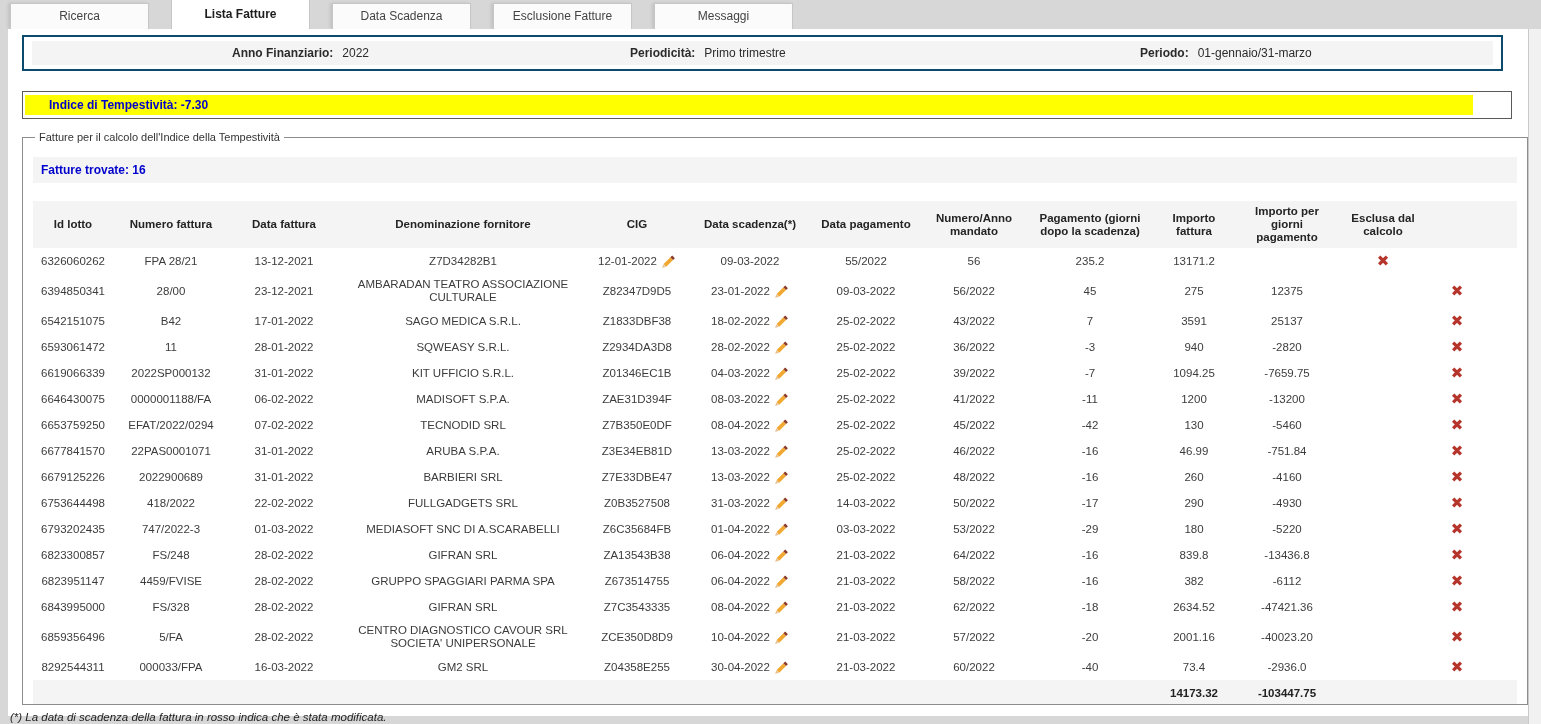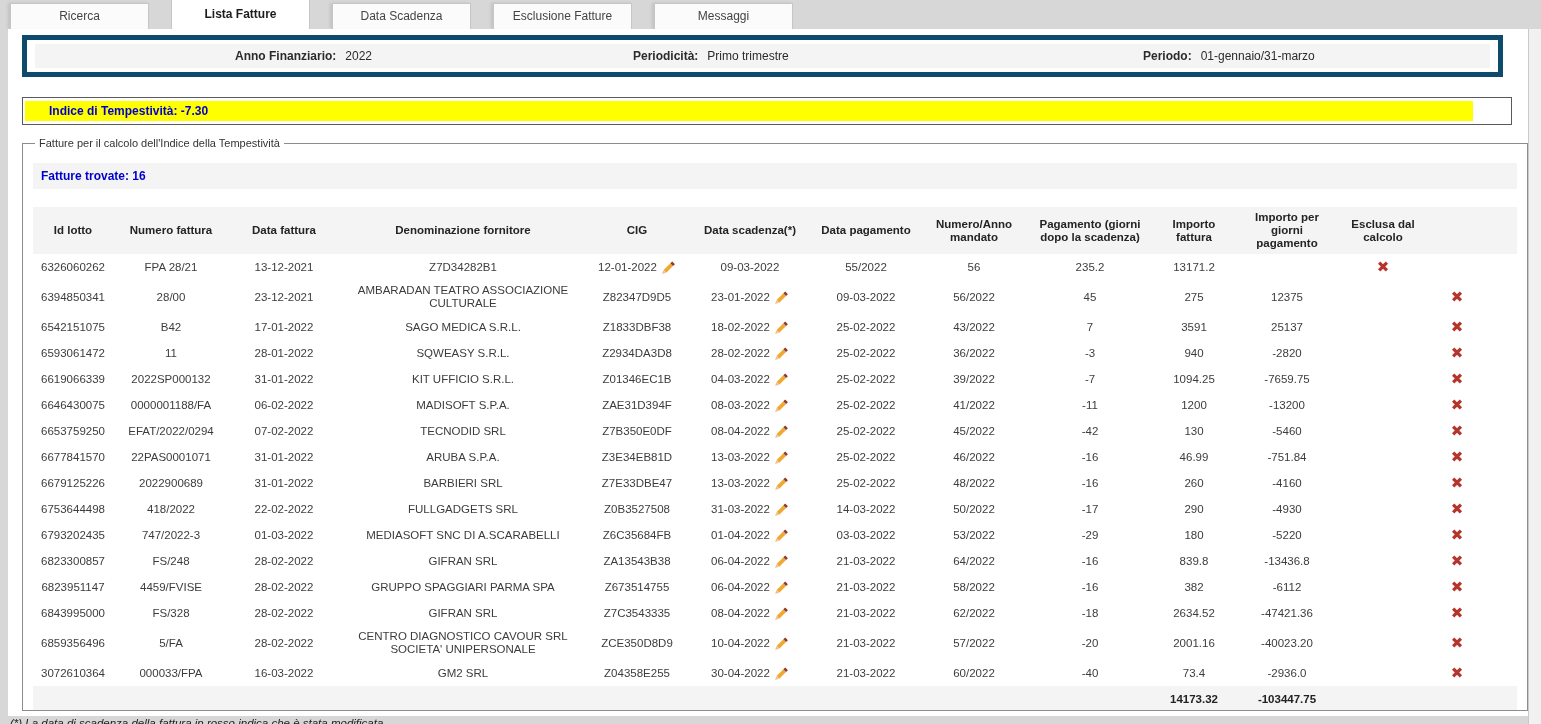--- a/index.html
+++ b/index.html
@@ -18,21 +18,21 @@
     width:137px;height:25px;line-height:25px;text-align:center;
     background:#fbfbfb;border:1px solid #c6c6c6;border-bottom:none;
     font-size:12px;color:#444;box-shadow:-2px 0 3px rgba(0,0,0,0.10);
     cursor:default;white-space:nowrap;overflow:hidden;
   }
   .tab.active{height:29px;line-height:29px;background:#ffffff;font-weight:700;color:#1d1d1d;box-shadow:none;}
   
   .panel{position:absolute;left:8px;top:29px;width:1520px;height:687px;background:#ffffff;}
   .scroll-strip{position:absolute;right:0;top:29px;width:13px;height:695px;background:#f1f1f1;border-left:1px solid #c9c9c9;box-sizing:border-box;}
   
-  .info-box{margin:6px 25px 0 14px;border:5px solid #0c4a6e;padding:4px 8px;}
+  .info-box{margin:6px 25px 0 14px;border:2px solid #0c4a6e;padding:4px 8px;}
   .info-bar{position:relative;background:#f4f4f4;height:24px;font-size:12px;color:#2b2b2b;}
   .pair{position:absolute;top:0;height:24px;line-height:24px;white-space:nowrap;display:flex;gap:9px;}
   .pair .lbl{font-weight:700;}
   .pair-anno{left:200px;}
   .pair-periodicita{left:598px;}
   .pair-periodo{left:1108px;}
   
   .indice-box{margin:20px 16px 0 14px;border:1px solid #5a5a5a;padding:3px 38px 3px 2px;}
   .indice-bar{background:#ffff00;height:20px;line-height:20px;padding-left:24px;
     color:#0000cc;font-weight:700;font-size:12px;}
@@ -441,21 +441,21 @@
             </div>
             <div class="cell">21-03-2022</div>
             <div class="cell">57/2022</div>
             <div class="cell">-20</div>
             <div class="cell">2001.16</div>
             <div class="cell">-40023.20</div>
             <div class="cell"></div>
             <div class="cell"><span class="xicon">✖</span></div>
           </div>
           <div class="trow">
-            <div class="cell">3072610364</div>
+            <div class="cell">8292544311</div>
             <div class="cell">000033/FPA</div>
             <div class="cell">16-03-2022</div>
             <div class="cell">GM2 SRL</div>
             <div class="cell">Z04358E255</div>
             <div class="cell cell-scadenza">
               <span>30-04-2022</span>
               <svg viewBox="0 0 16 16" class="pencil">
                 <polygon points="1.2,14.8 5.2,13.7 2.5,11" fill="#e6c093"></polygon>
                 <line x1="4.2" y1="12.2" x2="11.4" y2="5" stroke="#F0A830" stroke-width="4"></line>
                 <line x1="11.4" y1="5" x2="13.4" y2="3" stroke="#8B3A2A" stroke-width="4"></line>

